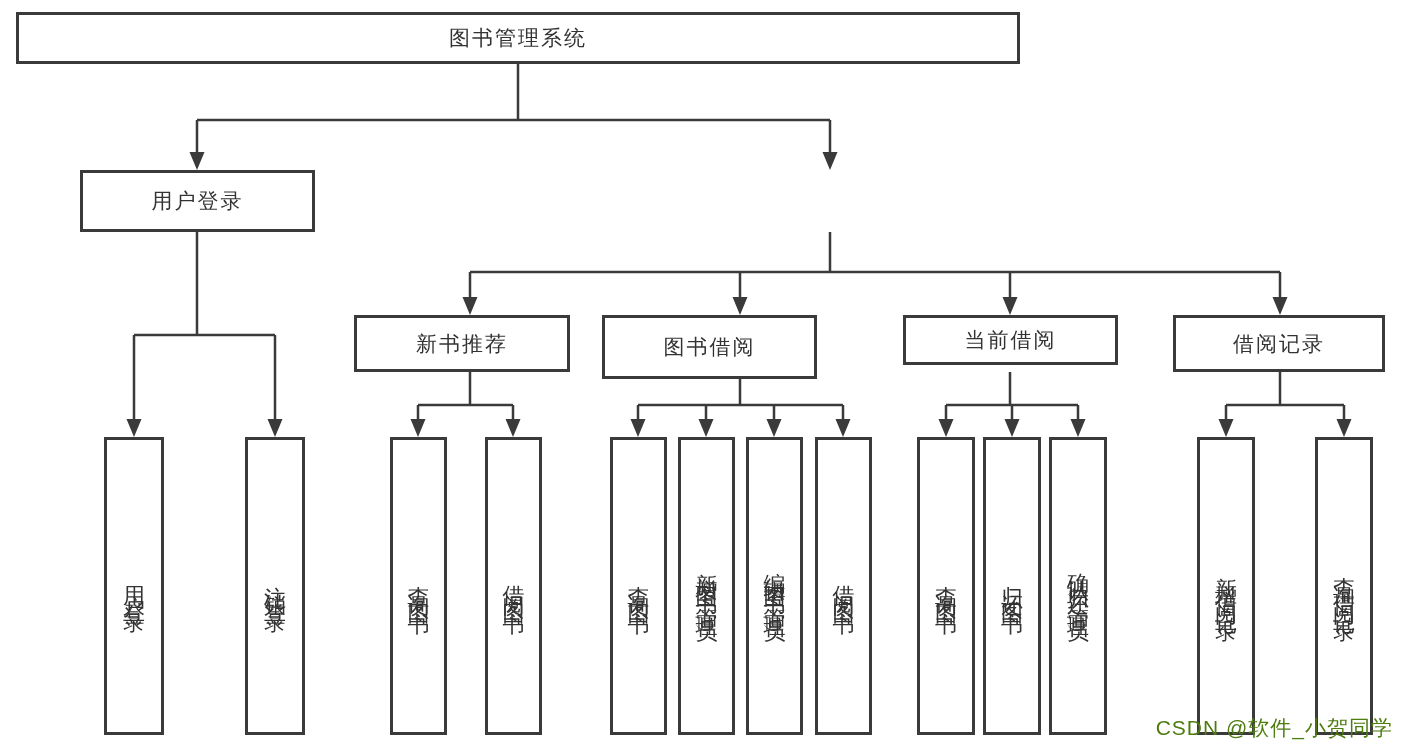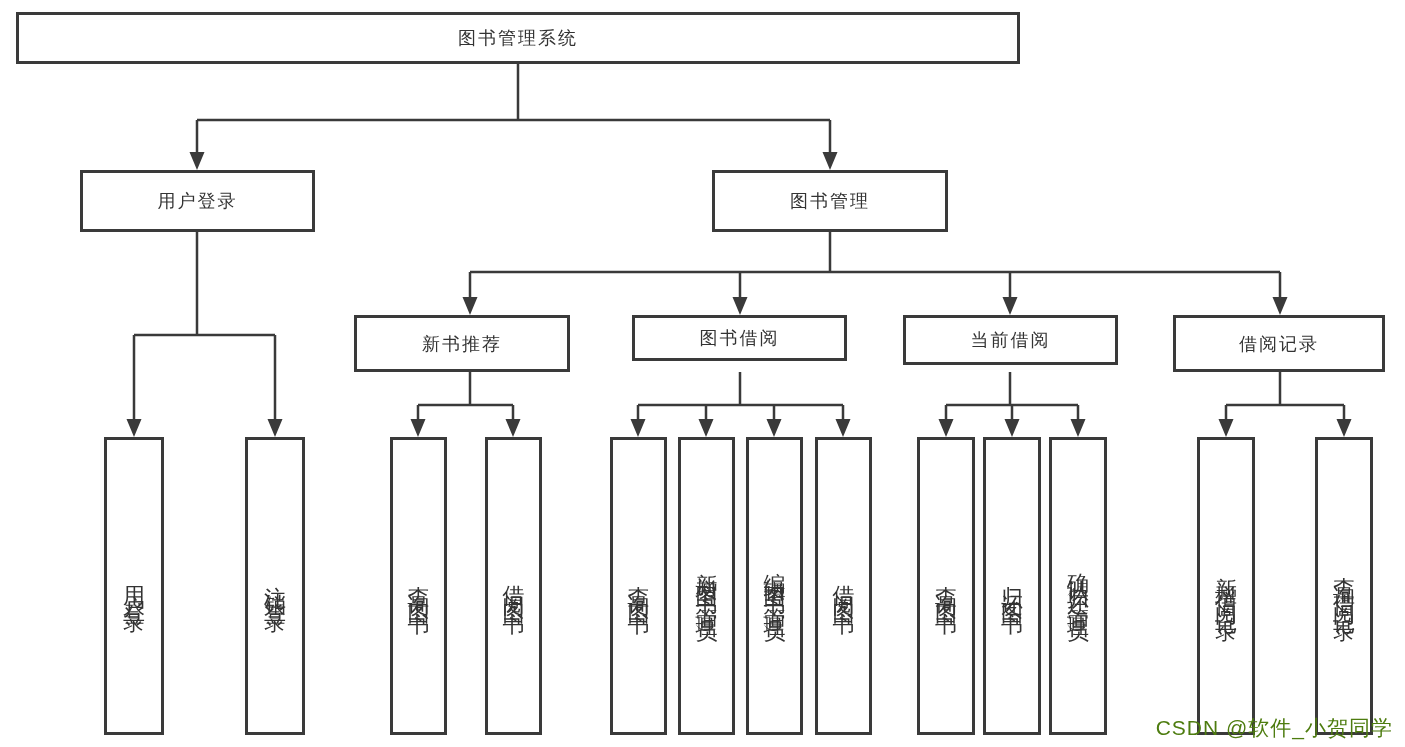--- a/index.html
+++ b/index.html
@@ -1,21 +1,21 @@
 <!DOCTYPE html>
 <html><head>
 <meta charset="utf-8">
 <style>
   html,body{margin:0;padding:0;background:#ffffff;width:1405px;height:747px;overflow:hidden;}
   .canvas{position:relative;width:1405px;height:747px;background:#ffffff;
           font-family:"Liberation Sans","DejaVu Sans",sans-serif;color:#333333;}
   svg.connectors{position:absolute;left:0;top:0;z-index:1;}
   .hbox{position:absolute;background:#ffffff;border:3px solid #3a3a3a;box-sizing:border-box;
         display:flex;align-items:center;justify-content:center;
-        font-size:18px;letter-spacing:2px;color:#333333;z-index:2;}
+        font-size:21px;letter-spacing:2px;color:#333333;z-index:2;}
   .leaf{position:absolute;background:#ffffff;border:3px solid #3a3a3a;box-sizing:border-box;
         display:flex;align-items:center;justify-content:center;z-index:2;}
   .vtext{writing-mode:vertical-rl;text-orientation:mixed;font-size:22px;line-height:1;
          letter-spacing:9px;color:#333333;white-space:nowrap;}
   .watermark{position:absolute;right:12px;top:714px;z-index:3;
              font-size:21px;color:#4d7c0f;letter-spacing:1px;}
 </style>
 </head>
 <body>
 
@@ -37,24 +37,23 @@
              M630.5 419 L645.5 419 L638 437 Z  M698.5 419 L713.5 419 L706 437 Z
              M766.5 419 L781.5 419 L774 437 Z  M835.5 419 L850.5 419 L843 437 Z
              M938.5 419 L953.5 419 L946 437 Z  M1004.5 419 L1019.5 419 L1012 437 Z
              M1070.5 419 L1085.5 419 L1078 437 Z M1218.5 419 L1233.5 419 L1226 437 Z
              M1336.5 419 L1351.5 419 L1344 437 Z" fill="#3a3a3a" stroke="none"></path>
   </svg>
 
   <div class="hbox" style="left:16px;top:12px;width:1004px;height:52px">图书管理系统</div>
 
   <div class="hbox" style="left:80px;top:170px;width:235px;height:62px">用户登录</div>
-  <div class="hbox" style="left:712px;top:170px;width:236px;height:62px">图书管理</div>
 
   <div class="hbox" style="left:354px;top:315px;width:216px;height:57px">新书推荐</div>
-  <div class="hbox" style="left:632px;top:315px;width:215px;height:46px">图书借阅</div>
+  <div class="hbox" style="left:602px;top:315px;width:215px;height:64px">图书借阅</div>
   <div class="hbox" style="left:903px;top:315px;width:215px;height:50px">当前借阅</div>
   <div class="hbox" style="left:1173px;top:315px;width:212px;height:57px">借阅记录</div>
 
   <div class="leaf" style="left:104px;top:437px;width:60px;height:298px">
     <span class="vtext">用户登录</span>
   </div>
   <div class="leaf" style="left:245px;top:437px;width:60px;height:298px">
     <span class="vtext">注销登录</span>
   </div>
 

